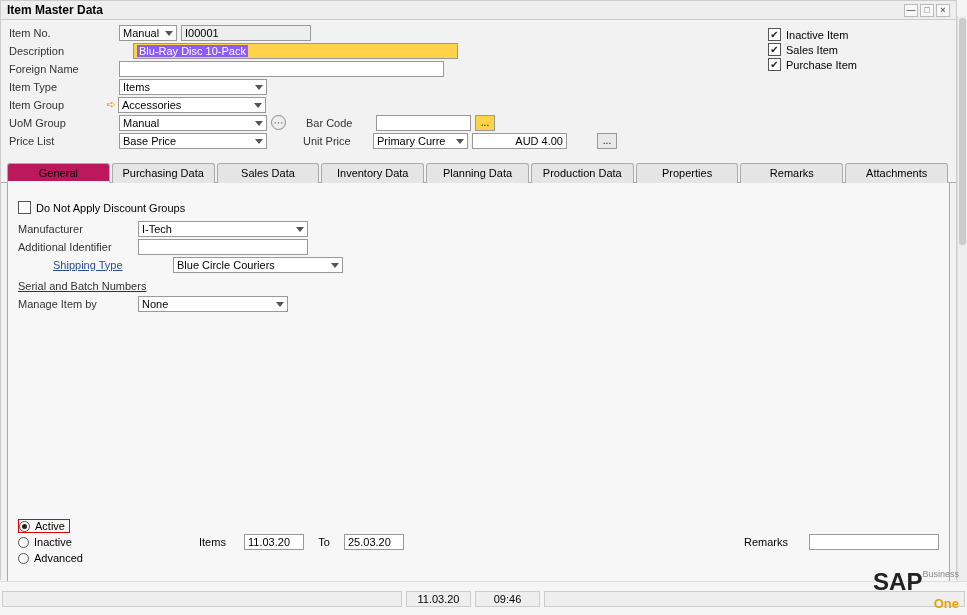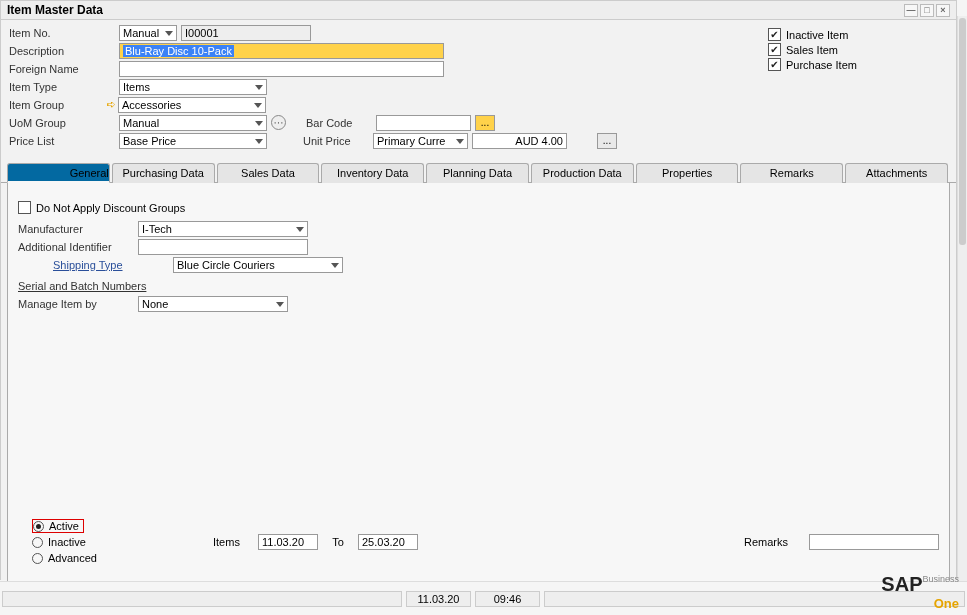--- a/index.html
+++ b/index.html
@@ -75,21 +75,21 @@
     margin-top: -2px;
     border-left: 4px solid transparent;
     border-right: 4px solid transparent;
     border-top: 5px solid #555;
   }
   .field.highlight {
     background: #ffd24a;
     color: #0a2a6b;
   }
   .sel-text-inner {
-    background: #3b82f6;
+    background: #8b5cf6;
     color: #fff;
     padding: 0 2px;
   }
   .circle-btn {
     width: 15px; height: 15px;
     border-radius: 50%;
     border: 1px solid #888;
     background: #eee;
     display: inline-flex;
     align-items: center; justify-content: center;
@@ -138,24 +138,23 @@
     padding: 3px 0;
     font-size: 11px;
     margin-right: 2px;
     flex: 1;
     text-align: center;
     border-radius: 3px 3px 0 0;
     position: relative;
     bottom: -1px;
   }
   .tab.active {
-    background: #0369a1;
+    background: #be185d;
     border-bottom: 1px solid #f7f7f7;
     font-weight: normal;
-    text-align: right;
   }
   .tab.active::after {
     content: "";
     position: absolute;
     left: 0; right: 0; bottom: -1px;
     height: 2px;
     background: #f7f7f7;
   }
   .tab-body {
     background: #f7f7f7;
@@ -265,21 +264,21 @@
     padding: 2px 8px;
     margin: 2px;
     height: 16px;
     display: flex; align-items: center;
   }
   .sap-logo {
     position: absolute;
     right: 8px; bottom: 4px;
     text-align: right;
   }
-  .sap-text { font-weight: 900; font-size: 20px; font-family: Arial; color: #222; display:inline-block; }
+  .sap-text { font-weight: 900; font-size: 24px; font-family: Arial; color: #222; display:inline-block; }
   .sap-sub { font-size: 9px; color: #888; display:inline-block; vertical-align: top; margin-top:1px;}
   .sap-one { color: #e6a400; font-weight: 700; font-size: 13px; }
 </style>
 </head>
 <body>
 
 <div class="window">
   <div class="title-bar">
     <span>Item Master Data</span>
     <div class="title-controls">
@@ -290,21 +289,21 @@
   </div>
 
   <div class="header-area">
     <div class="hd-left">
       <div class="row">
         <span class="lbl" style="width:110px">Item No.</span>
         <span class="field select" style="width:58px">Manual</span>
         <span class="field" style="width:130px;margin-left:4px;background:#eee">I00001</span>
       </div>
       <div class="row">
-        <span class="lbl" style="width:110px">Description</span>
+        <span class="lbl" style="width:124px">Description</span>
         <span class="field highlight" style="width:325px">
           <span class="sel-text-inner">Blu-Ray Disc 10-Pack</span>
         </span>
       </div>
       <div class="row">
         <span class="lbl" style="width:110px">Foreign Name</span>
         <span class="field" style="width:325px"></span>
       </div>
       <div class="row">
         <span class="lbl" style="width:110px">Item Type</span>
@@ -381,21 +380,21 @@
       <span class="field select" style="width:170px">Blue Circle Couriers</span>
     </div>
     <div class="row" style="margin-top:4px">
       <span class="lbl" style="text-decoration:underline;width:160px">Serial and Batch Numbers</span>
     </div>
     <div class="row">
       <span class="lbl" style="width:120px">Manage Item by</span>
       <span class="field select" style="width:150px">None</span>
     </div>
 
-    <div style="position:absolute;bottom:16px;left:24px;right:10px">
+    <div style="position:absolute;bottom:16px;left:10px;right:10px">
       <div class="radio-row">
         <span class="red-box">
           <span class="radio-dot on"></span>
           <span>Active</span>
         </span>
       </div>
       <div class="radio-row" style="justify-content:flex-start">
         <span class="radio-dot"></span>
         <span style="width:60px">Inactive</span>
         <span style="width:95px"></span>

